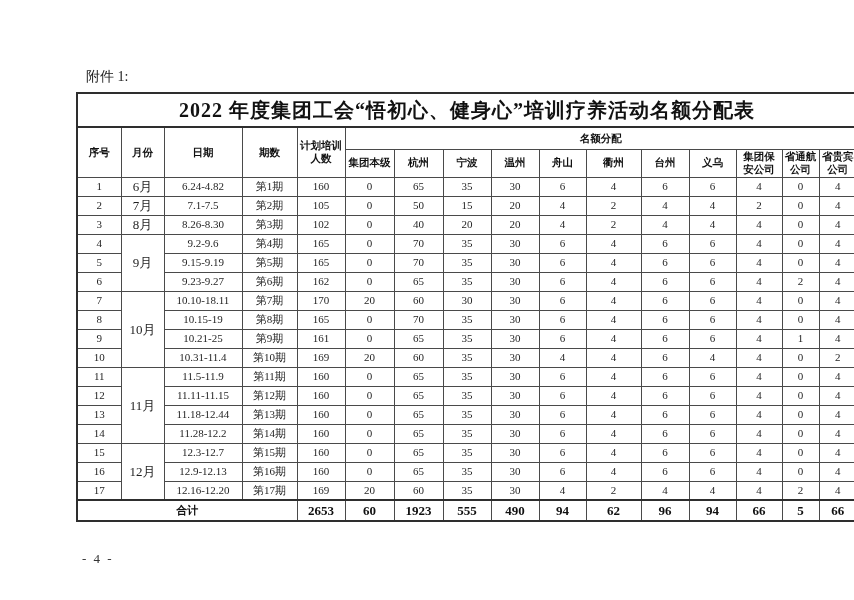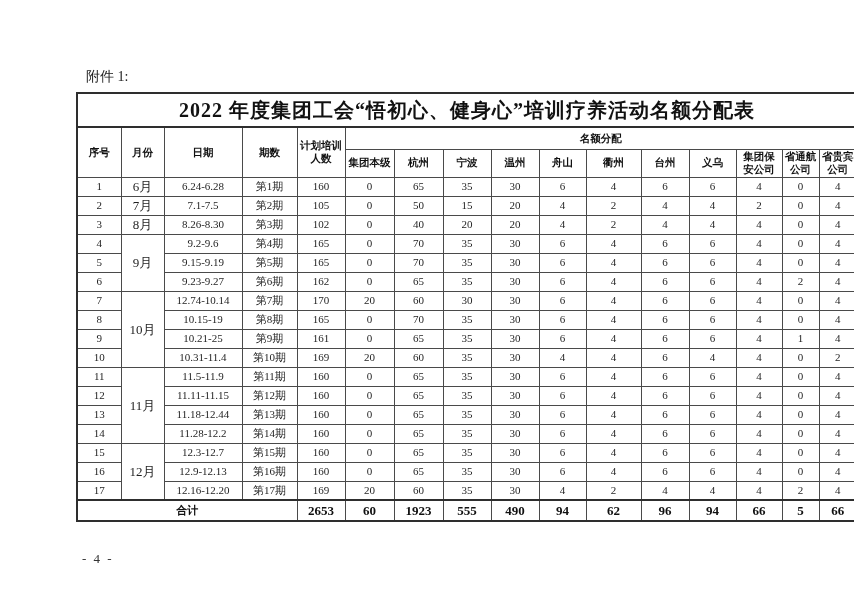--- a/index.html
+++ b/index.html
@@ -134,21 +134,21 @@
           <th class="head-cell">省通航
 公司</th>
           <th class="head-cell">省贵宾
 公司</th>
         </tr>
     </thead>
     <tbody id="table-body">
         <tr>
           <td>1</td>
           <td class="month-cell" rowspan="1">6月</td>
-          <td>6.24-6.28</td>
+          <td>6.24-4.82</td>
           <td>第1期</td>
           <td>160</td>
           <td>0</td>
           <td>65</td>
           <td>35</td>
           <td>30</td>
           <td>6</td>
           <td>4</td>
           <td>6</td>
           <td>6</td>
@@ -240,21 +240,21 @@
           <td>4</td>
           <td>6</td>
           <td>6</td>
           <td>4</td>
           <td>2</td>
           <td>4</td>
         </tr>
         <tr>
           <td>7</td>
           <td class="month-cell" rowspan="4">10月</td>
-          <td>12.74-10.14</td>
+          <td>10.10-18.11</td>
           <td>第7期</td>
           <td>170</td>
           <td>20</td>
           <td>60</td>
           <td>30</td>
           <td>30</td>
           <td>6</td>
           <td>4</td>
           <td>6</td>
           <td>6</td>

